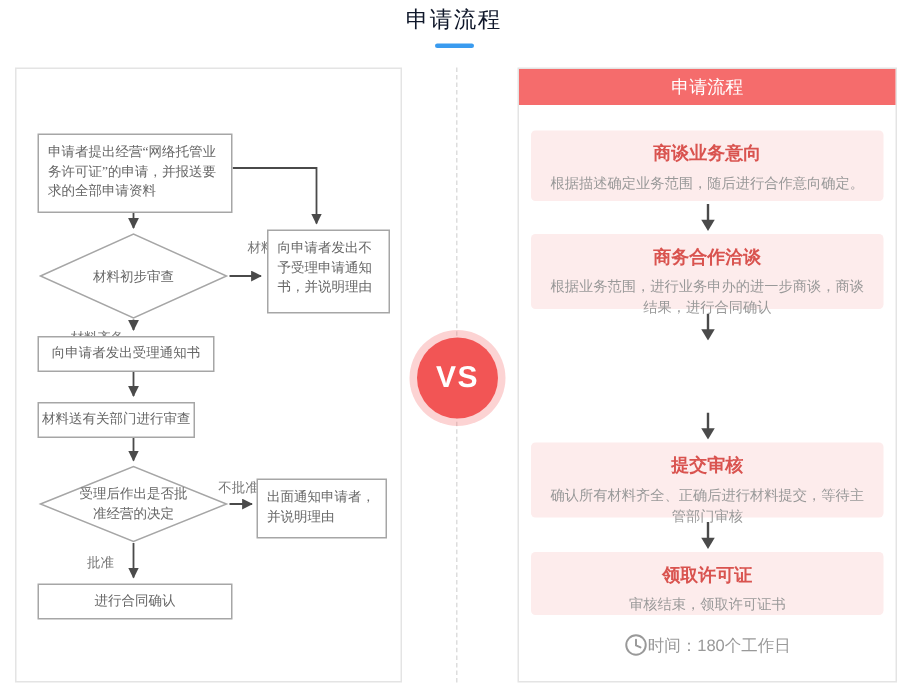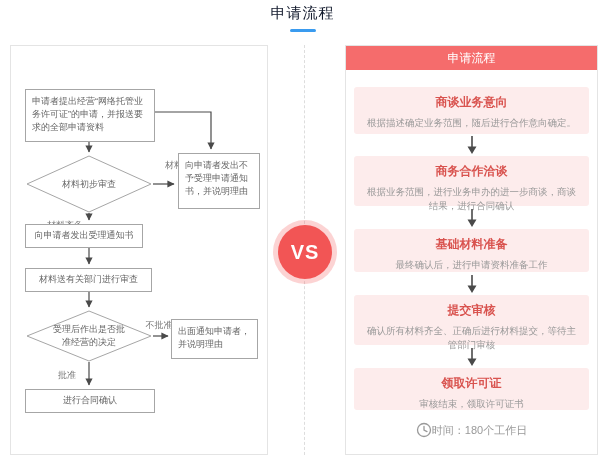--- a/index.html
+++ b/index.html
@@ -24,21 +24,21 @@
   .divider { position: absolute; left: 304px; top: 45px; height: 410px; border-left: 1px dashed #ddd; }
   .vs-badge { position: absolute; left: 278px; top: 225px; width: 54px; height: 54px; border-radius: 50%;
               background: #f25555; box-shadow: 0 0 0 5px rgba(245,108,108,0.30);
               display: flex; align-items: center; justify-content: center;
               color: #fff; font-size: 20px; font-weight: bold; letter-spacing: 1px; z-index: 5; }
 
   
   .flow-canvas { position: absolute; top: 24px; left: 0; width: 256px; height: 384px; }
   .flow-svg { position: absolute; top: 0; left: 0; }
   .fbox { position: absolute; border: 1px solid #a6a6a6; background: #fff; color: #666;
-          font-size: 9px; line-height: 1.45; }
+          font-size: 9px; line-height: 1.45; font-family: Liberation Serif, serif; }
   .fbox.pad { padding: 5px 6px; }
   .fbox.center { display: flex; align-items: center; justify-content: center; text-align: center; }
   .flabel { position: absolute; font-size: 9px; color: #777; }
   .dtext { position: absolute; font-size: 9px; color: #666; text-align: center; line-height: 1.4; }
 
   
   .step { position: absolute; left: 8px; width: 235px; background: #fdecec; border-radius: 3px;
           text-align: center; padding-top: 7px; }
   .step-title { font-size: 12px; font-weight: bold; color: #d9534f; margin-bottom: 5px; }
   .step-desc { font-size: 9.5px; color: #999; line-height: 1.5; padding: 0 10px; }
@@ -98,21 +98,21 @@
       <div class="dtext" style="left:28px; top:108px; width:100px;">材料初步审查</div>
 
       <div class="flabel" style="left:146px; top:89px; width:52px; text-align:center;">材料不齐</div>
 
       <div class="fbox pad" style="left:167px; top:83px; width:82px; height:56px;">向申请者发出不予受理申请通知书，并说明理由</div>
 
       <div class="flabel" style="left:36px; top:149px;">材料齐备</div>
 
       <div class="fbox center" style="left:14px; top:154px; width:118px; height:24px;">向申请者发出受理通知书</div>
 
-      <div class="fbox center" style="left:14px; top:198px; width:127px; height:24px;">材料送有关部门进行审查</div>
+      <div class="fbox center" style="left:14px; top:198px; width:105px; height:24px;">材料送有关部门进行审查</div>
 
       <div class="dtext" style="left:38px; top:253px; width:80px;">受理后作出是否批准经营的决定</div>
 
       <div class="flabel" style="left:128px; top:249px; width:40px; text-align:center;">不批准</div>
 
       <div class="fbox pad" style="left:160px; top:249px; width:87px; height:40px;">出面通知申请者，并说明理由</div>
 
       <div class="flabel" style="left:47px; top:299px;">批准</div>
 
       <div class="fbox center" style="left:14px; top:319px; width:130px; height:24px;">进行合同确认</div>
@@ -137,24 +137,20 @@
       <div class="step" style="top:86px; height:50px;">
         <div class="step-title">商务合作洽谈</div>
         <div class="step-desc">根据业务范围，进行业务申办的进一步商谈，商谈结果，进行合同确认</div>
       </div>
 
       <svg class="step-arrow" style="top:139px;" width="12" height="18">
         <path d="M6,0 L6,12" stroke="#4a4a4a" stroke-width="1.6"></path>
         <path d="M1.5,10.5 L6,18 L10.5,10.5 Z" fill="#4a4a4a"></path>
       </svg>
 
-      <div class="step" style="top:159px; height:43px;">
-        <div class="step-title">基础材料准备</div>
-        <div class="step-desc">最终确认后，进行申请资料准备工作</div>
-      </div>
 
       <svg class="step-arrow" style="top:205px;" width="12" height="18">
         <path d="M6,0 L6,12" stroke="#4a4a4a" stroke-width="1.6"></path>
         <path d="M1.5,10.5 L6,18 L10.5,10.5 Z" fill="#4a4a4a"></path>
       </svg>
 
       <div class="step" style="top:225px; height:50px;">
         <div class="step-title">提交审核</div>
         <div class="step-desc">确认所有材料齐全、正确后进行材料提交，等待主管部门审核</div>
       </div>

